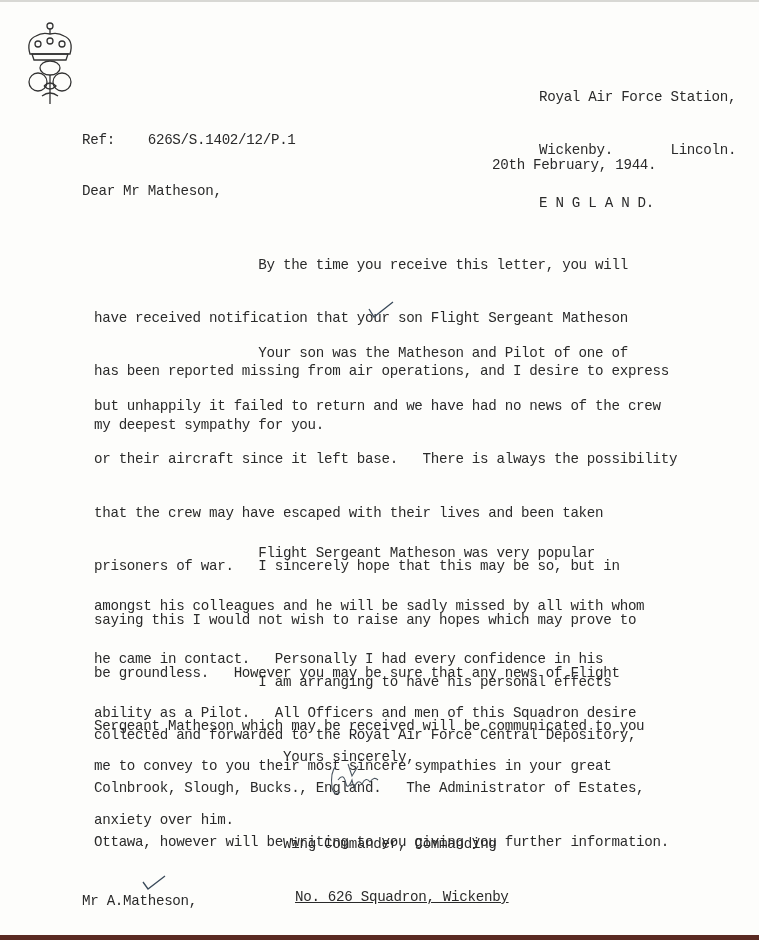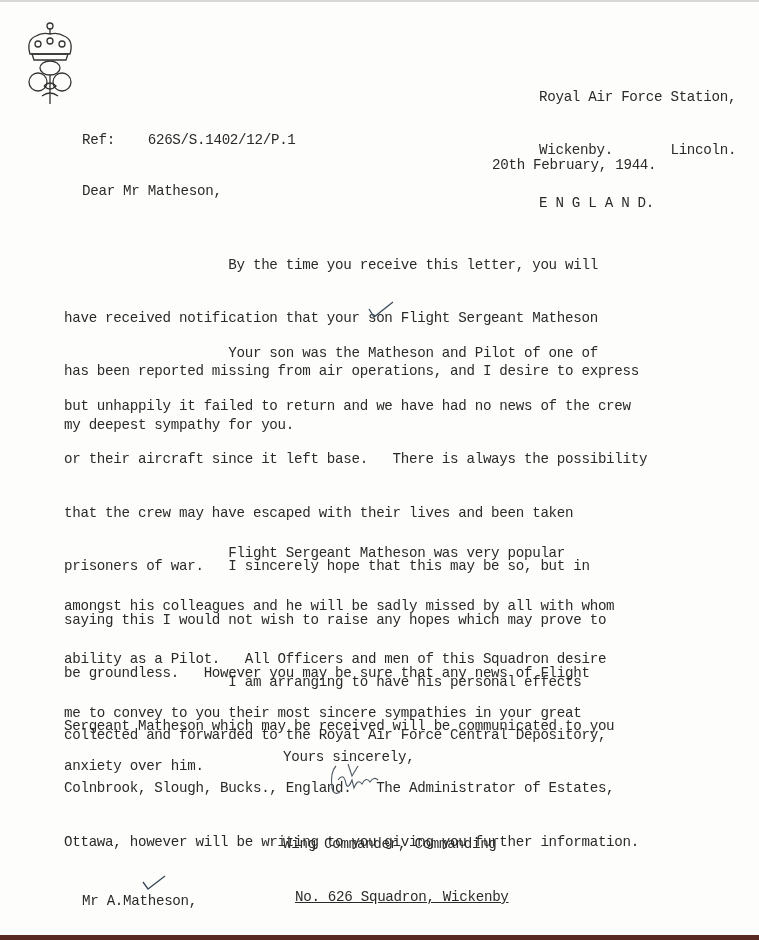--- a/index.html
+++ b/index.html
@@ -18,21 +18,21 @@
   .bottom-edge {
     position:absolute; left:0; top:935px; width:759px; height:5px;
     background:#5a2a22;
   }
   .txt { position:absolute; font-size:14.2px; line-height:17.8px; white-space:pre; letter-spacing:-0.3px; }
   .crest { position:absolute; left:22px; top:18px; width:56px; width:56px; height:88px; }
   .addr { left:492px; top:51px;margin-left:47px; }
   .ref { left:82px; top:130px; }
   .date { left:492px; top:130px;margin-top:25px; }
   .salute { left:82px; top:181px; }
-  .para { left:64px; }
+  .para { left:94px; }
   .closing { left:283px; top:747px; }
   .sig-title { left:283px; top:798px; }
   .recipient { left:82px; top:855px; }
   .u { text-decoration:underline;margin-left:12px; }
   .hand { position:absolute; }
 </style>
 </head>
 <body>
 
 <div class="page">
@@ -81,20 +81,21 @@
     <div>that the crew may have escaped with their lives and been taken</div>
     <div>prisoners of war.   I sincerely hope that this may be so, but in</div>
     <div>saying this I would not wish to raise any hopes which may prove to</div>
     <div>be groundless.   However you may be sure that any news of Flight</div>
     <div>Sergeant Matheson which may be received will be communicated to you</div>
   </div>
 
   <div class="txt para" style="top:507px;">
     <div>                    Flight Sergeant Matheson was very popular</div>
     <div>amongst his colleagues and he will be sadly missed by all with whom</div>
+    <div>he came in contact.   Personally I had every confidence in his</div>
     <div>ability as a Pilot.   All Officers and men of this Squadron desire</div>
     <div>me to convey to you their most sincere sympathies in your great</div>
     <div>anxiety over him.</div>
   </div>
 
   <div class="txt para" style="top:636px;">
     <div>                    I am arranging to have his personal effects</div>
     <div>collected and forwarded to the Royal Air Force Central Depository,</div>
     <div>Colnbrook, Slough, Bucks., England.   The Administrator of Estates,</div>
     <div>Ottawa, however will be writing to you giving you further information.</div>

